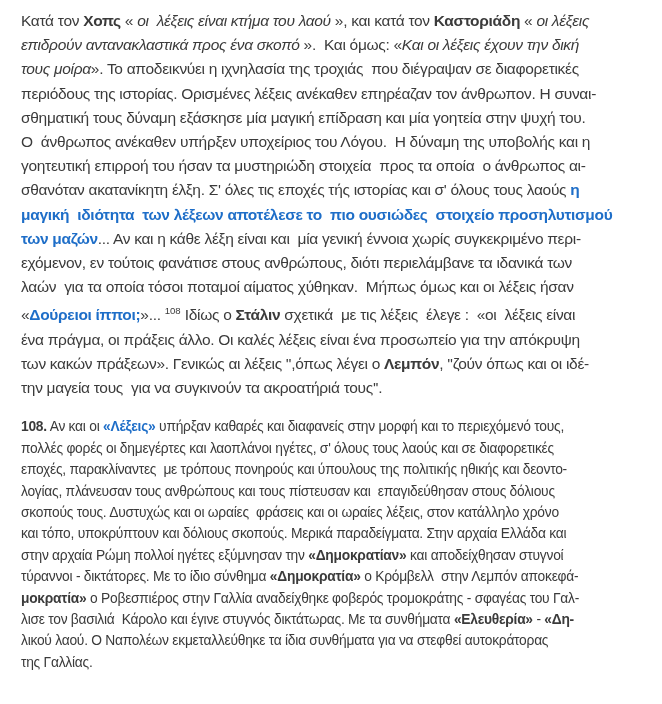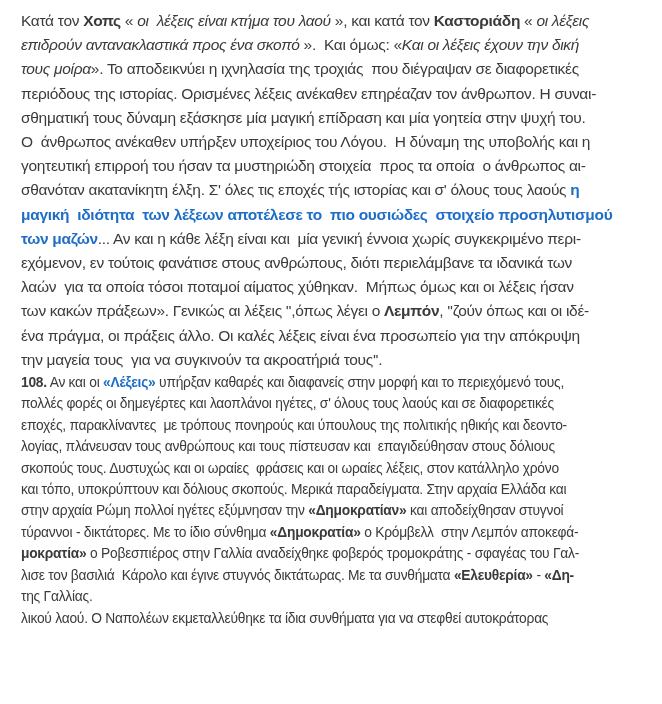--- a/index.html
+++ b/index.html
@@ -18,20 +18,21 @@
   .line{
     white-space:pre;
     transform-origin:0 50%;
   }
   .main-text .line{
     font-size:15.5px;
     line-height:24.2px;
     letter-spacing:-0.3px;
   }
   .footnote-block{
+    margin-top:16px;
   }
   .footnote-block .line{
     font-size:13.8px;
     line-height:21.4px;
     letter-spacing:-0.25px;
   }
   .run{color:inherit;}
   .run.b{font-weight:bold;}
   .run.i{font-style:italic;}
   .run.bb{font-weight:bold;color:var(--accent-blue,#1e6ec8);}
@@ -47,31 +48,32 @@
       <div class="line"><span class="run i">τους μοίρα</span><span class="run n">». Το αποδεικνύει η ιχνηλασία της τροχιάς  που διέγραψαν σε διαφορετικές</span></div>
       <div class="line"><span class="run n">περιόδους της ιστορίας. Ορισμένες λέξεις ανέκαθεν επηρέαζαν τον άνθρωπον. Η συναι-</span></div>
       <div class="line"><span class="run n">σθηματική τους δύναμη εξάσκησε μία μαγική επίδραση και μία γοητεία στην ψυχή του.</span></div>
       <div class="line"><span class="run n">Ο  άνθρωπος ανέκαθεν υπήρξεν υποχείριος του Λόγου.  Η δύναμη της υποβολής και η</span></div>
       <div class="line"><span class="run n">γοητευτική επιρροή του ήσαν τα μυστηριώδη στοιχεία  προς τα οποία  ο άνθρωπος αι-</span></div>
       <div class="line"><span class="run n">σθανόταν ακατανίκητη έλξη. Σ' όλες τις εποχές τής ιστορίας και σ' όλους τους λαούς </span><span class="run bb">η</span></div>
       <div class="line"><span class="run bb">μαγική  ιδιότητα  των λέξεων αποτέλεσε το  πιο ουσιώδες  στοιχείο προσηλυτισμού</span></div>
       <div class="line"><span class="run bb">των μαζών</span><span class="run n">... Αν και η κάθε λέξη είναι και  μία γενική έννοια χωρίς συγκεκριμένο περι-</span></div>
       <div class="line"><span class="run n">εχόμενον, εν τούτοις φανάτισε στους ανθρώπους, διότι περιελάμβανε τα ιδανικά των</span></div>
       <div class="line"><span class="run n">λαών  για τα οποία τόσοι ποταμοί αίματος χύθηκαν.  Μήπως όμως και οι λέξεις ήσαν</span></div>
+      <div class="line"><span class="run n">«</span><span class="run bb">Δούρειοι ίπποι;</span><span class="run n">»... </span><span class="run sup">108</span><span class="run n"> Ιδίως ο </span><span class="run b">Στάλιν</span><span class="run n"> σχετικά  με τις λέξεις  έλεγε :  «οι  λέξεις είναι</span></div>
+      <div class="line"><span class="run n">ένα πράγμα, οι πράξεις άλλο. Οι καλές λέξεις είναι ένα προσωπείο για την απόκρυψη</span></div>
       <div class="line"><span class="run n">των κακών πράξεων». Γενικώς αι λέξεις '',όπως λέγει ο </span><span class="run b">Λεμπόν</span><span class="run n">, ''ζούν όπως και οι ιδέ-</span></div>
-      <div class="line"><span class="run n">ένα πράγμα, οι πράξεις άλλο. Οι καλές λέξεις είναι ένα προσωπείο για την απόκρυψη</span></div>
       <div class="line"><span class="run n">την μαγεία τους  για να συγκινούν τα ακροατήριά τους''.</span></div>
     </div>
   <div class="footnote-block" id="footnote-block">
       <div class="line"><span class="run b">108.</span><span class="run n"> Αν και οι </span><span class="run bb">«Λέξεις»</span><span class="run n"> υπήρξαν καθαρές και διαφανείς στην μορφή και το περιεχόμενό τους,</span></div>
       <div class="line"><span class="run n">πολλές φορές οι δημεγέρτες και λαοπλάνοι ηγέτες, σ' όλους τους λαούς και σε διαφορετικές</span></div>
       <div class="line"><span class="run n">εποχές, παρακλίναντες  με τρόπους πονηρούς και ύπουλους της πολιτικής ηθικής και δεοντο-</span></div>
       <div class="line"><span class="run n">λογίας, πλάνευσαν τους ανθρώπους και τους πίστευσαν και  επαγιδεύθησαν στους δόλιους</span></div>
       <div class="line"><span class="run n">σκοπούς τους. Δυστυχώς και οι ωραίες  φράσεις και οι ωραίες λέξεις, στον κατάλληλο χρόνο</span></div>
       <div class="line"><span class="run n">και τόπο, υποκρύπτουν και δόλιους σκοπούς. Μερικά παραδείγματα. Στην αρχαία Ελλάδα και</span></div>
       <div class="line"><span class="run n">στην αρχαία Ρώμη πολλοί ηγέτες εξύμνησαν την </span><span class="run b">«Δημοκρατίαν»</span><span class="run n"> και αποδείχθησαν στυγνοί</span></div>
       <div class="line"><span class="run n">τύραννοι - δικτάτορες. Με το ίδιο σύνθημα </span><span class="run b">«Δημοκρατία»</span><span class="run n"> ο Κρόμβελλ  στην Λεμπόν αποκεφά-</span></div>
       <div class="line"><span class="run b">μοκρατία»</span><span class="run n"> ο Ροβεσπιέρος στην Γαλλία αναδείχθηκε φοβερός τρομοκράτης - σφαγέας του Γαλ-</span></div>
       <div class="line"><span class="run n">λισε τον βασιλιά  Κάρολο και έγινε στυγνός δικτάτωρας. Με τα συνθήματα </span><span class="run b">«Ελευθερία»</span><span class="run n"> - </span><span class="run b">«Δη-</span></div>
+      <div class="line"><span class="run n">λικού λαού. Ο Ναπολέων εκμεταλλεύθηκε τα ίδια συνθήματα για να στεφθεί αυτοκράτορας</span></div>
       <div class="line"><span class="run n">της Γαλλίας.</span></div>
-      <div class="line"><span class="run n">λικού λαού. Ο Ναπολέων εκμεταλλεύθηκε τα ίδια συνθήματα για να στεφθεί αυτοκράτορας</span></div>
     </div>
 </div>
 
 </body></html>

